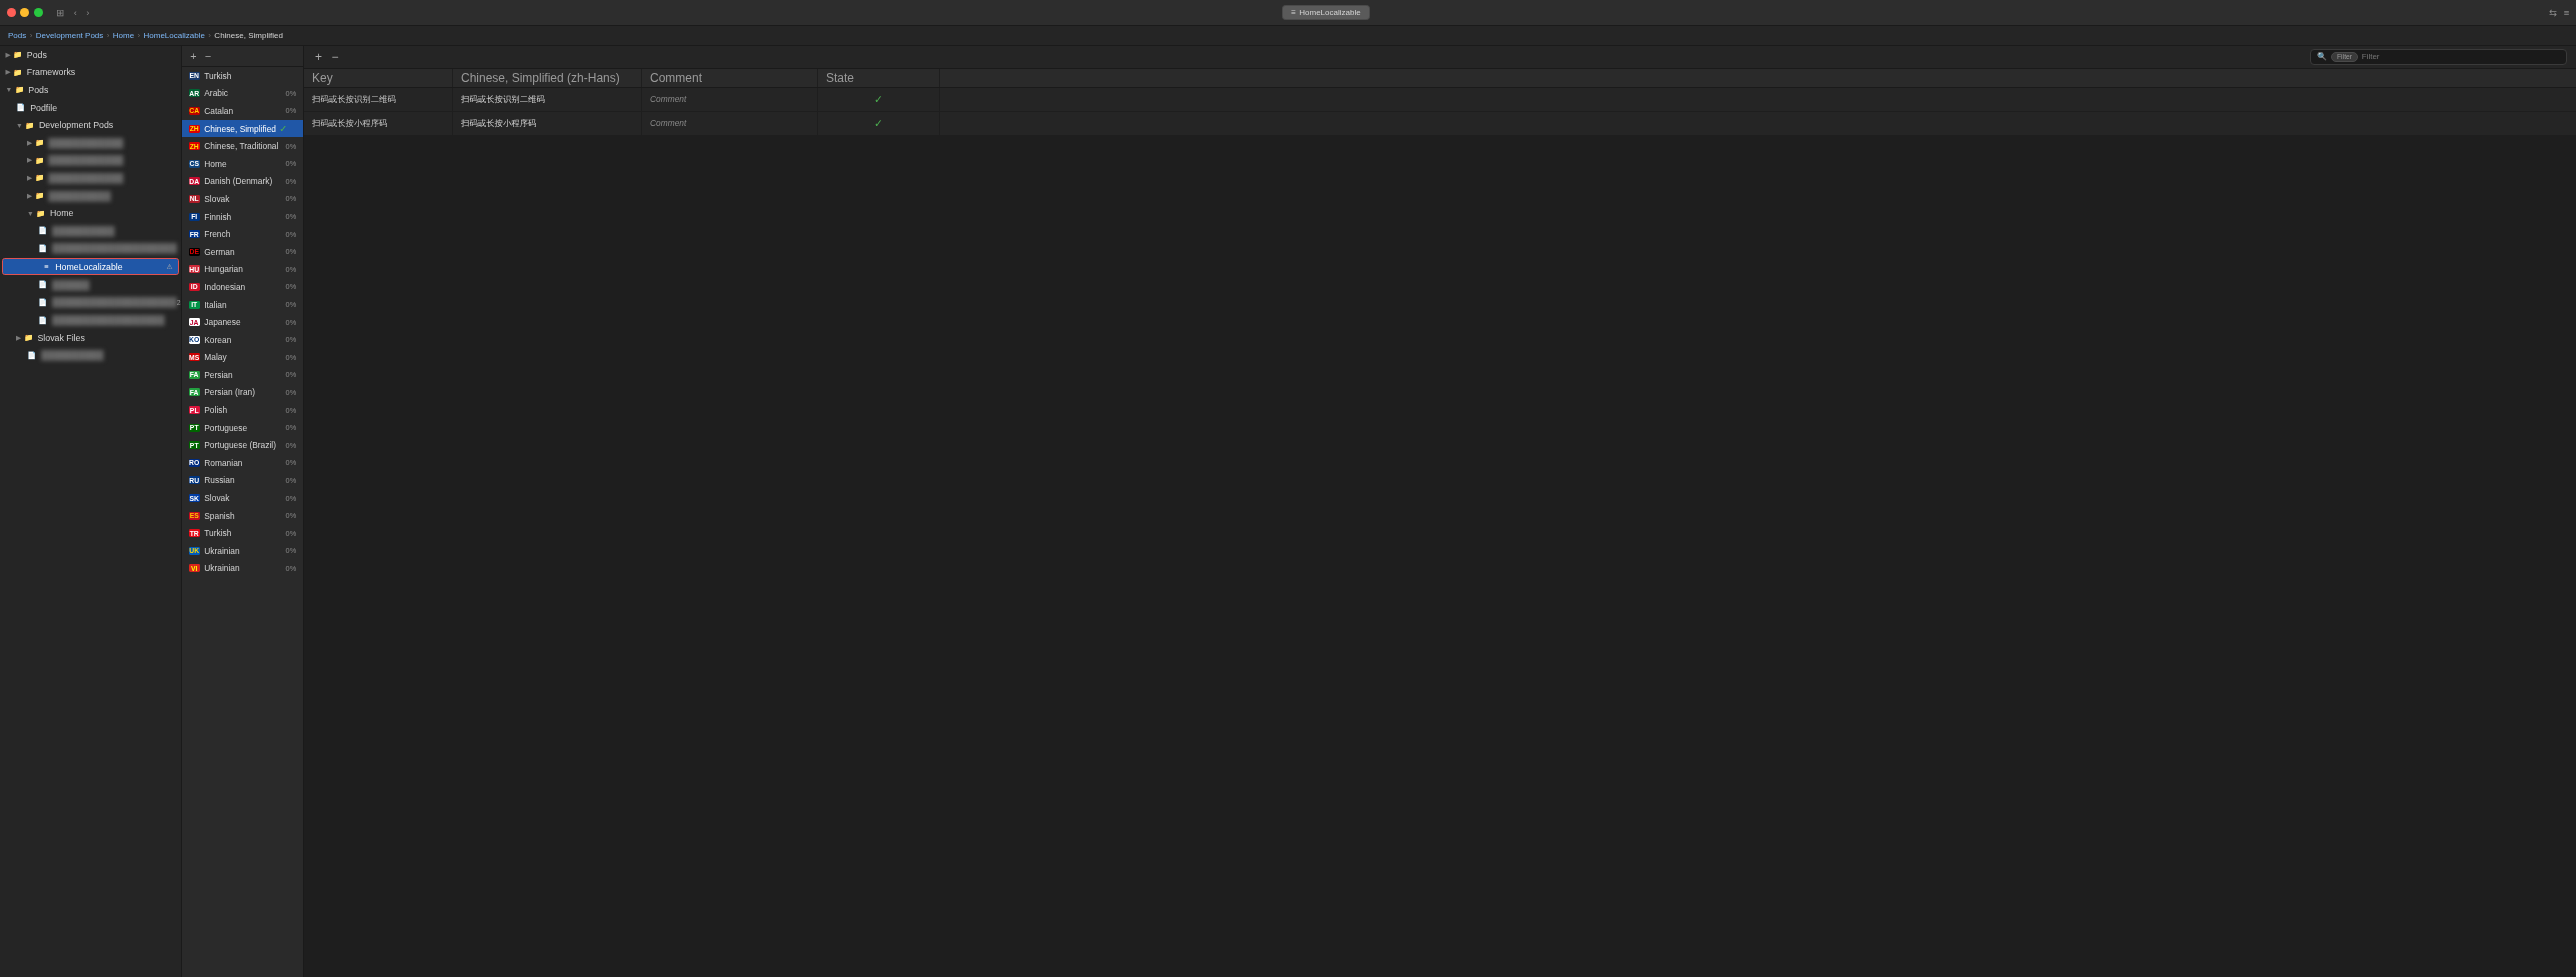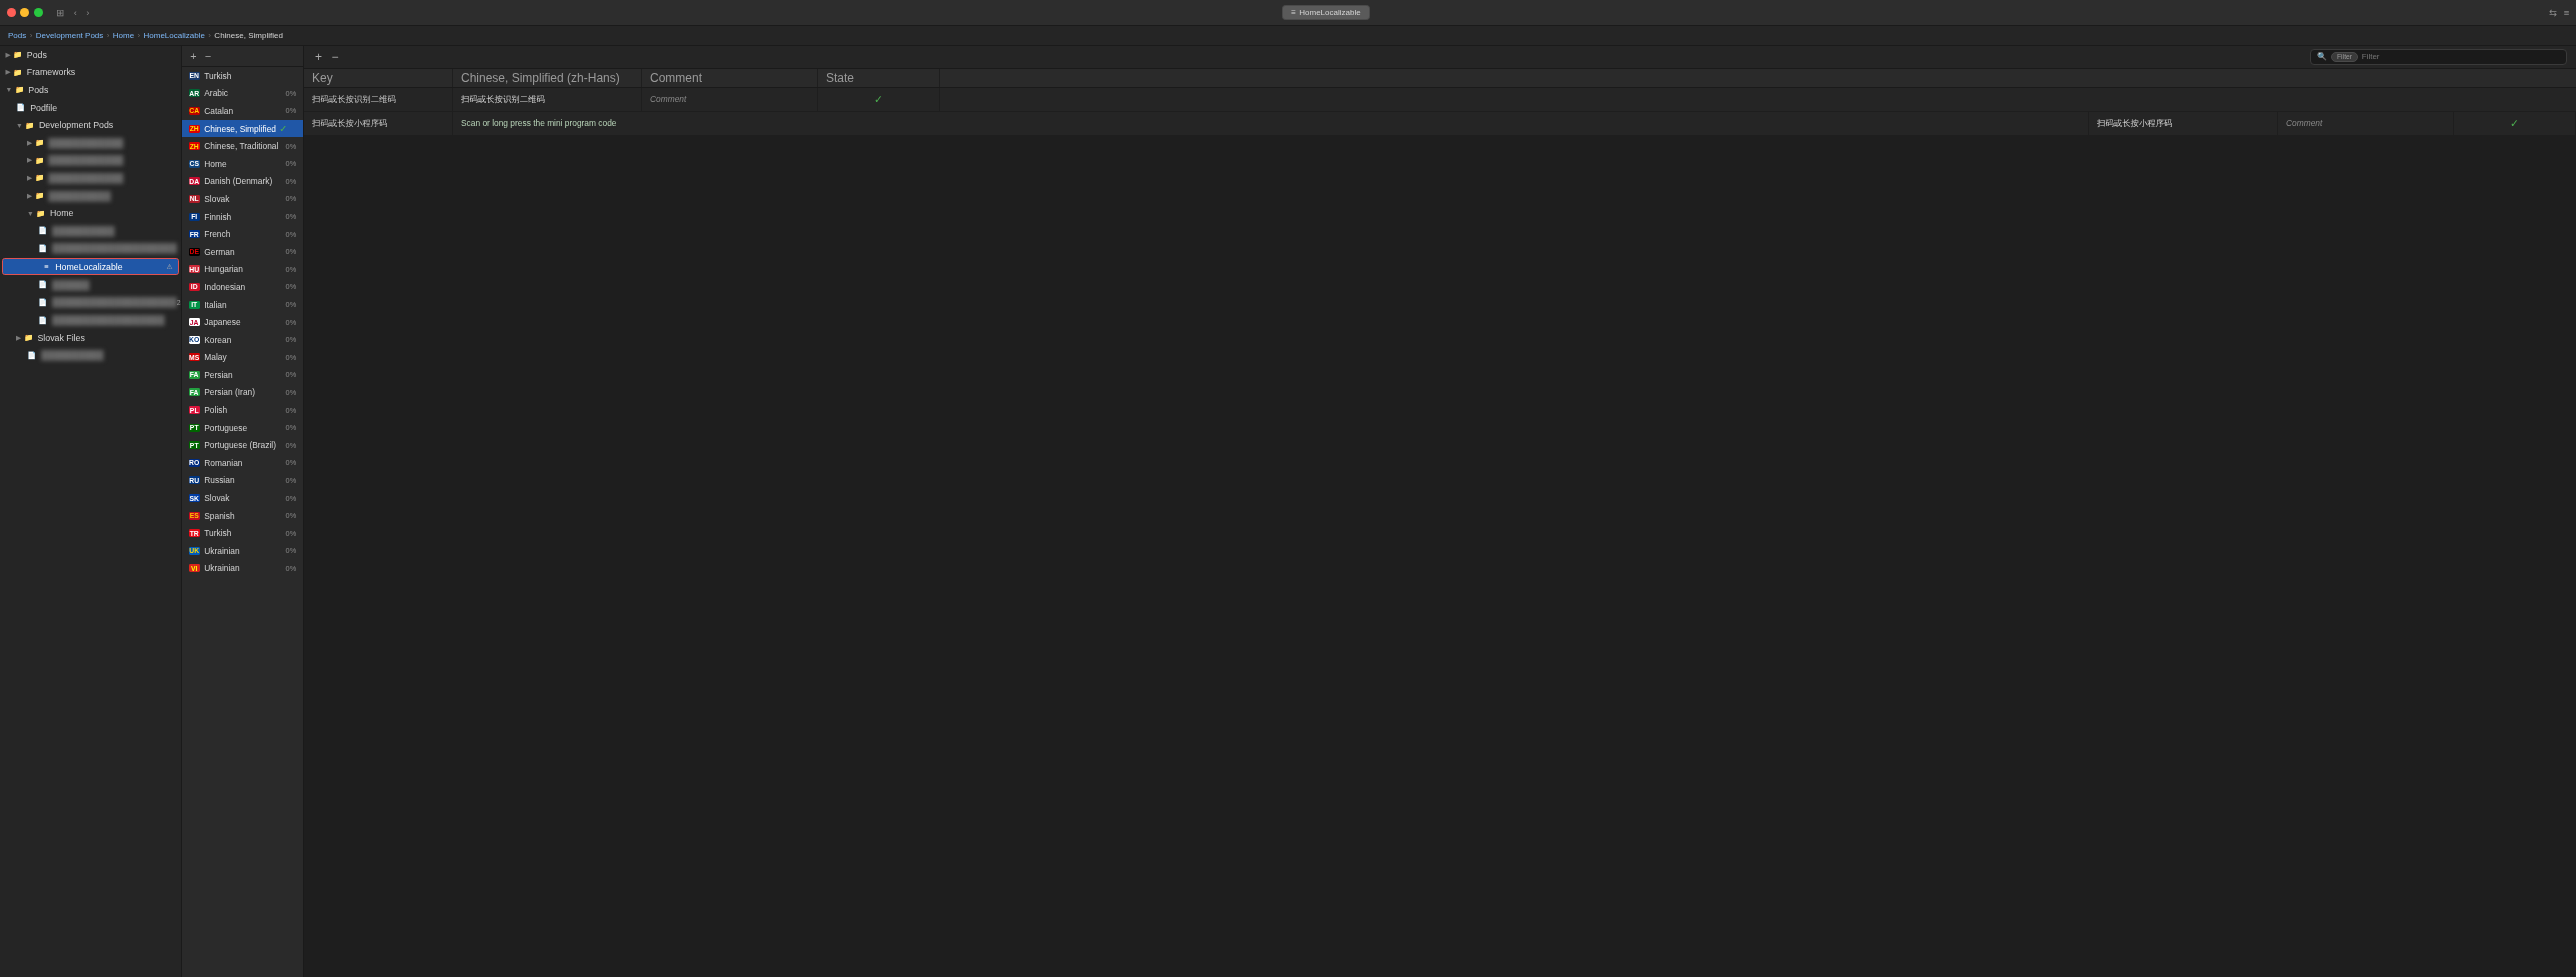--- a/index.html
+++ b/index.html
@@ -637,21 +637,20 @@
     <div class="table-row">
     <div class="td td-key">扫码或长按识别二维码</div>
     <div class="td td-chinese">扫码或长按识别二维码</div>
     <div class="td td-comment">Comment</div>
     <div class="td td-state">
       <span class="state-icon">✓</span>
     </div>
   </div>
         <div class="table-row">
     <div class="td td-key">扫码或长按小程序码</div>
-    <div class="td td-default">Scan or long press the mini program code</div>
     <div class="td td-chinese">扫码或长按小程序码</div>
     <div class="td td-comment">Comment</div>
     <div class="td td-state">
       <span class="state-icon">✓</span>
     </div>
   </div>
       </div>
   </div>
 </div>
 

